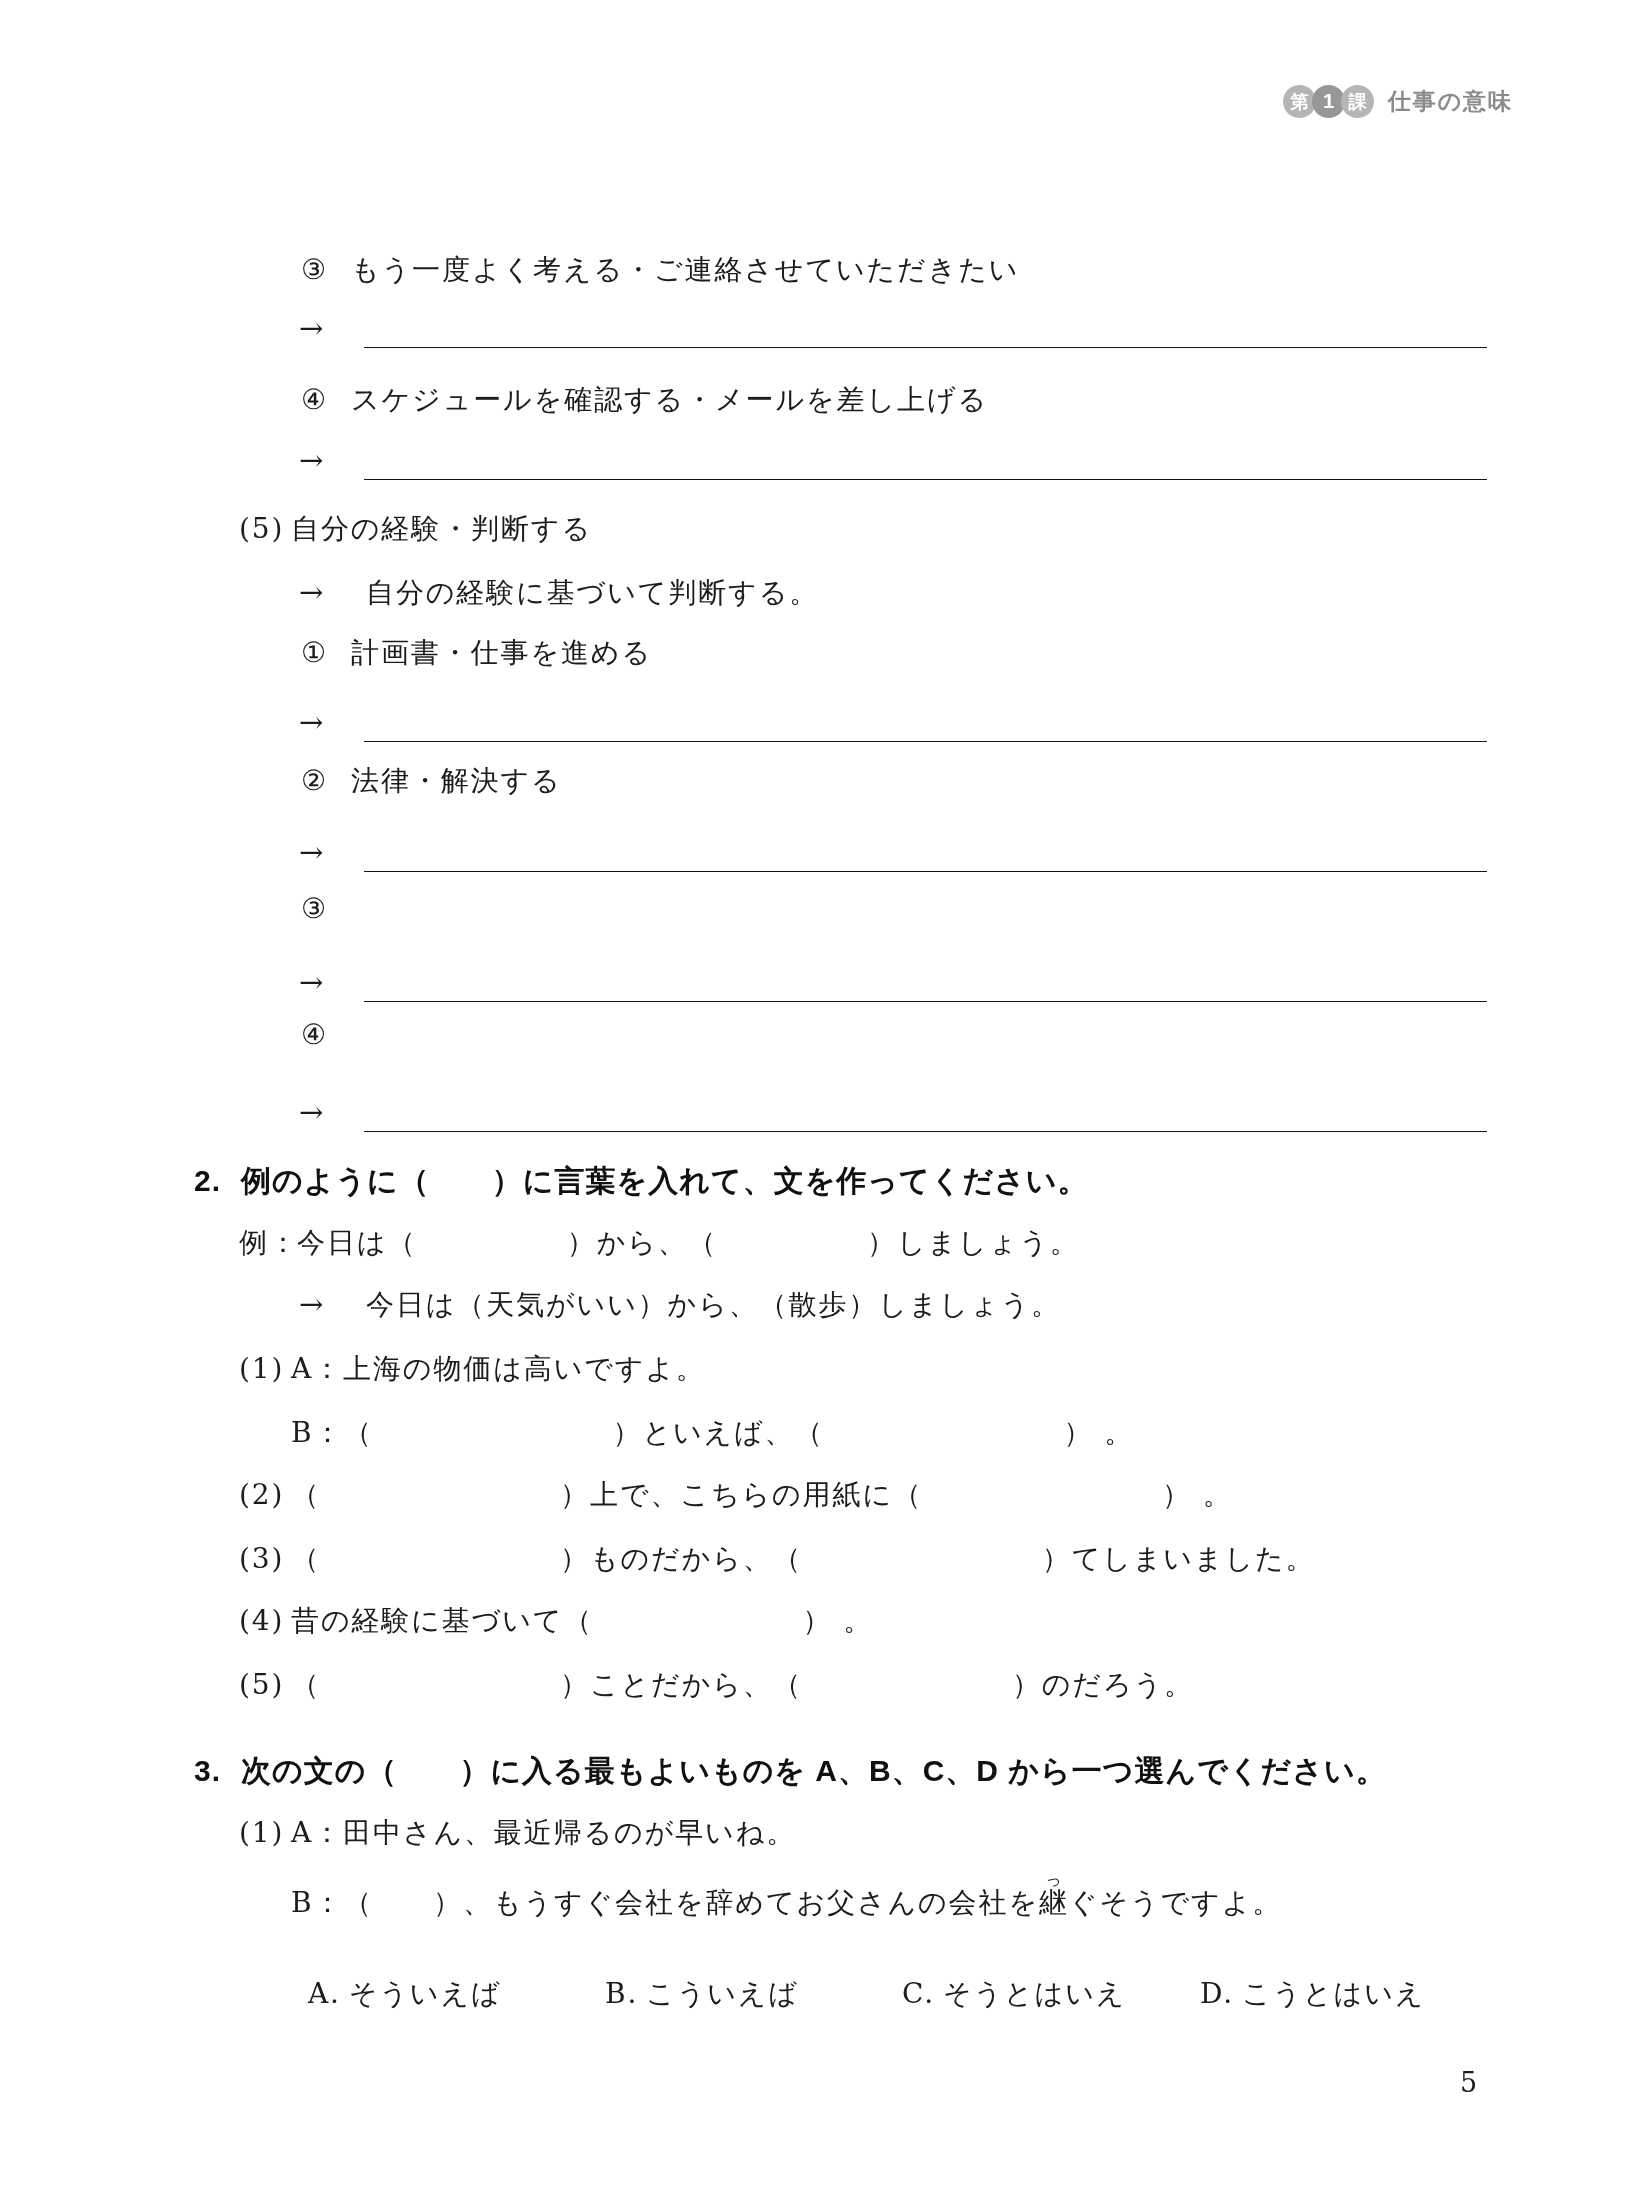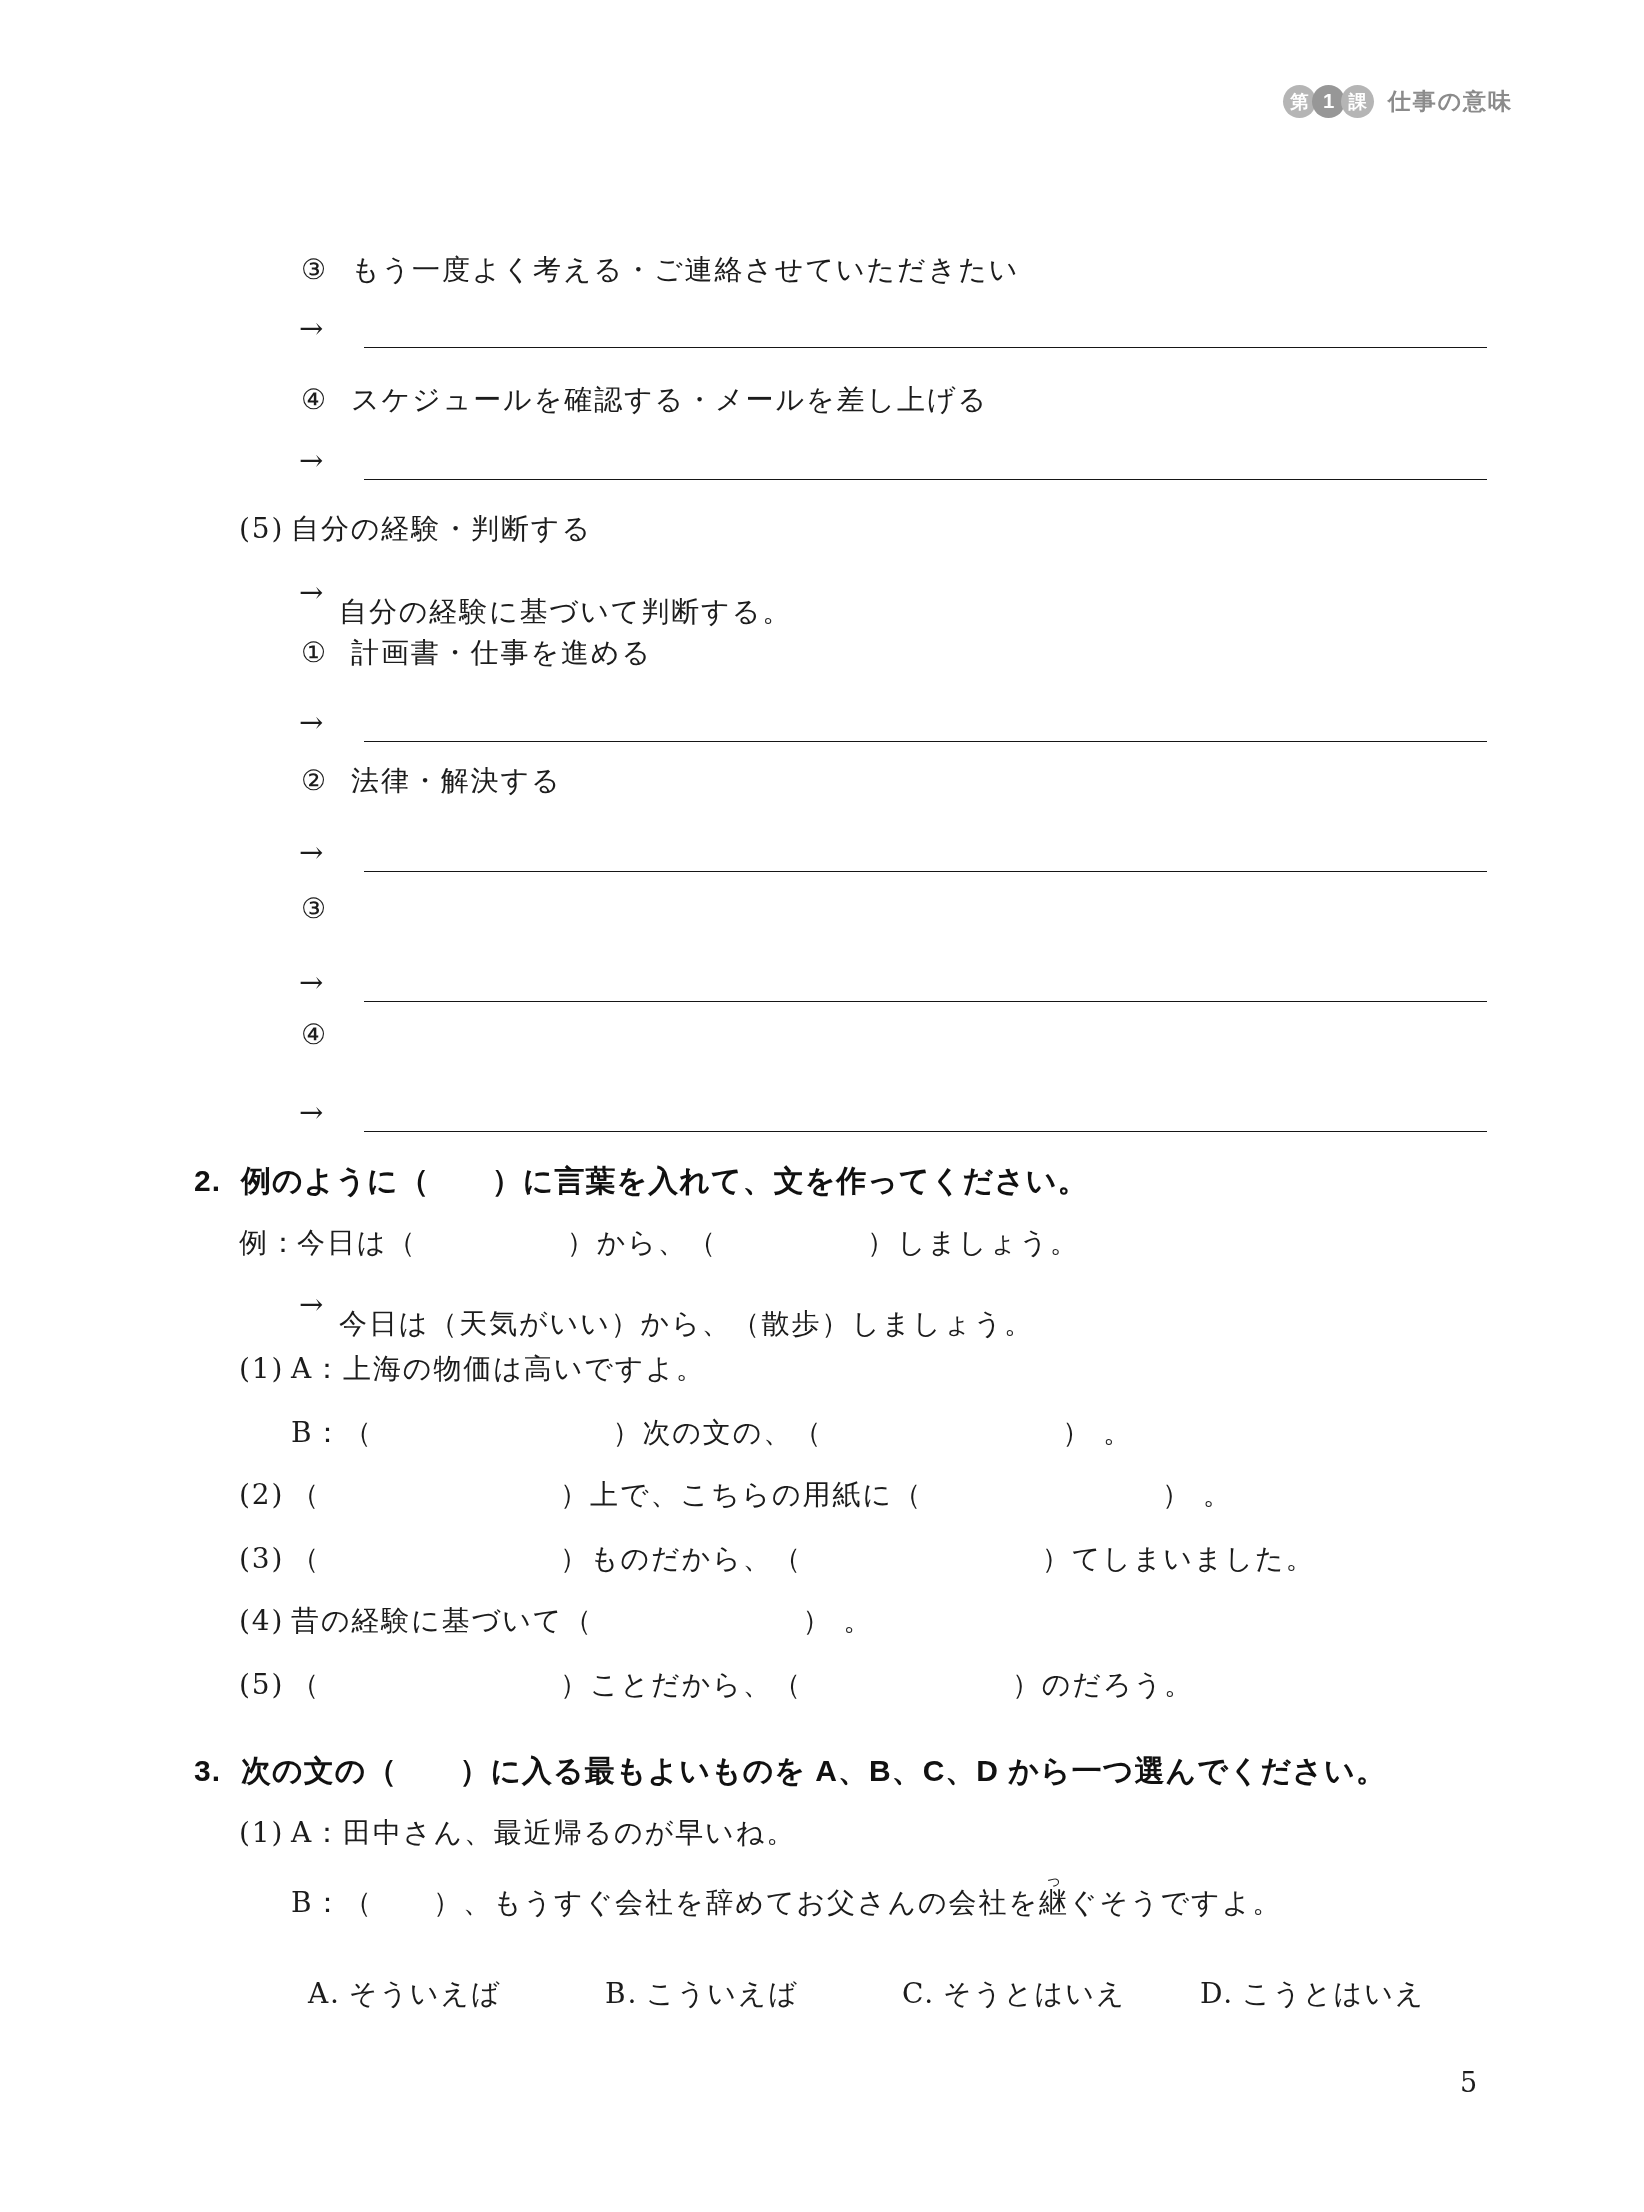--- a/index.html
+++ b/index.html
@@ -11,21 +11,21 @@
     font-family:"DejaVu Serif", serif;
     color:#1c1c1c;
     overflow:hidden;
   }
   .row { position:absolute; left:0; right:0; height:43px; font-size:28px; letter-spacing:1.9px; line-height:43px; }
   .marker-circled { position:absolute; left:301px; }
   .marker-num { position:absolute; left:239px; }
   .row-text { position:absolute; left:351px; white-space:nowrap; }
   .row-text-item { position:absolute; left:291px; white-space:nowrap; }
   .arrow { position:absolute; left:299px; font-size:29px; }
-  .arrow-answer-text { position:absolute; left:339px; white-space:nowrap;margin-top:19px; }
+  .arrow-answer-text { position:absolute; left:366px; white-space:nowrap; }
   .blank-line {
     position:absolute; left:364px; width:1123px; bottom:1.9px; height:0;
     border-bottom:1.9px solid #161616;
   }
   .sec-heading { position:absolute; left:0; right:0; height:47px;
     font-family:"Liberation Sans", sans-serif; font-weight:bold;
     font-size:30px; line-height:47px; letter-spacing:1px; color:#111; }
   .sec-heading .sec-num { position:absolute; left:194px; }
   .sec-heading .sec-text { position:absolute; left:241px; white-space:nowrap; }
   .header-chapter {
@@ -136,21 +136,21 @@
   <div class="row" style="top:1283px">
     <span class="arrow">→</span>
     <span class="arrow-answer-text">今日は（天気がいい）から、（散歩）しましょう。</span>
   </div>
 
   <div class="row" style="top:1347px">
     <span class="marker-num">(1)</span>
     <span class="row-text-item">A：上海の物価は高いですよ。</span>
   </div>
   <div class="row" style="top:1411px">
-    <span class="row-text-item">B：（　　　　　　　　）次の文の、（　　　　　　　　） 。</span>
+    <span class="row-text-item">B：（　　　　　　　　）といえば、（　　　　　　　　） 。</span>
   </div>
   <div class="row" style="top:1473px">
     <span class="marker-num">(2)</span>
     <span class="row-text-item">（　　　　　　　　）上で、こちらの用紙に（　　　　　　　　） 。</span>
   </div>
   <div class="row" style="top:1537px">
     <span class="marker-num">(3)</span>
     <span class="row-text-item">（　　　　　　　　）ものだから、（　　　　　　　　）てしまいました。</span>
   </div>
   <div class="row" style="top:1599px">

